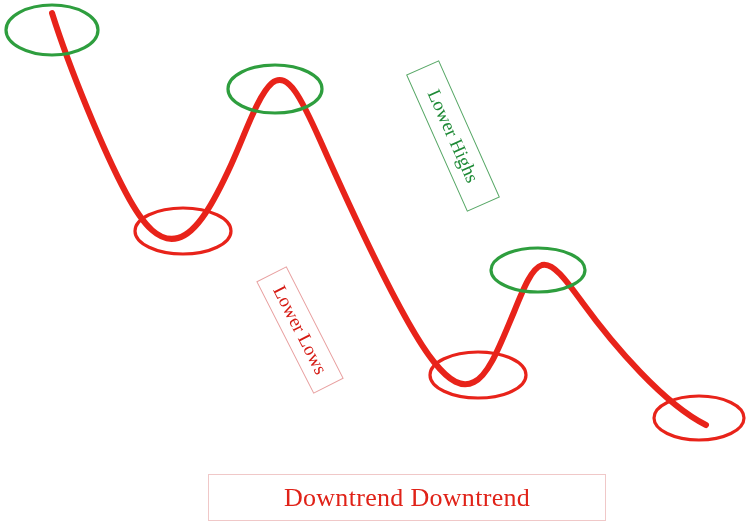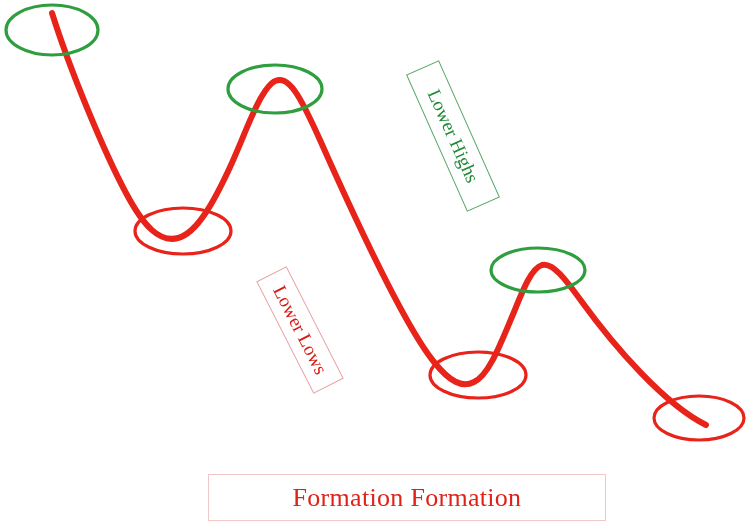--- a/index.html
+++ b/index.html
@@ -105,16 +105,16 @@
 
   <div class="annot-box annot-label-highs">
     <span>Lower Highs</span>
   </div>
 
   <div class="annot-box annot-label-lows">
     <span>Lower Lows</span>
   </div>
 
   <div class="title-box">
-    <span>Formation Formation</span>
+    <span>Downtrend Downtrend</span>
   </div>
 
 </div>
 
 </body></html>

